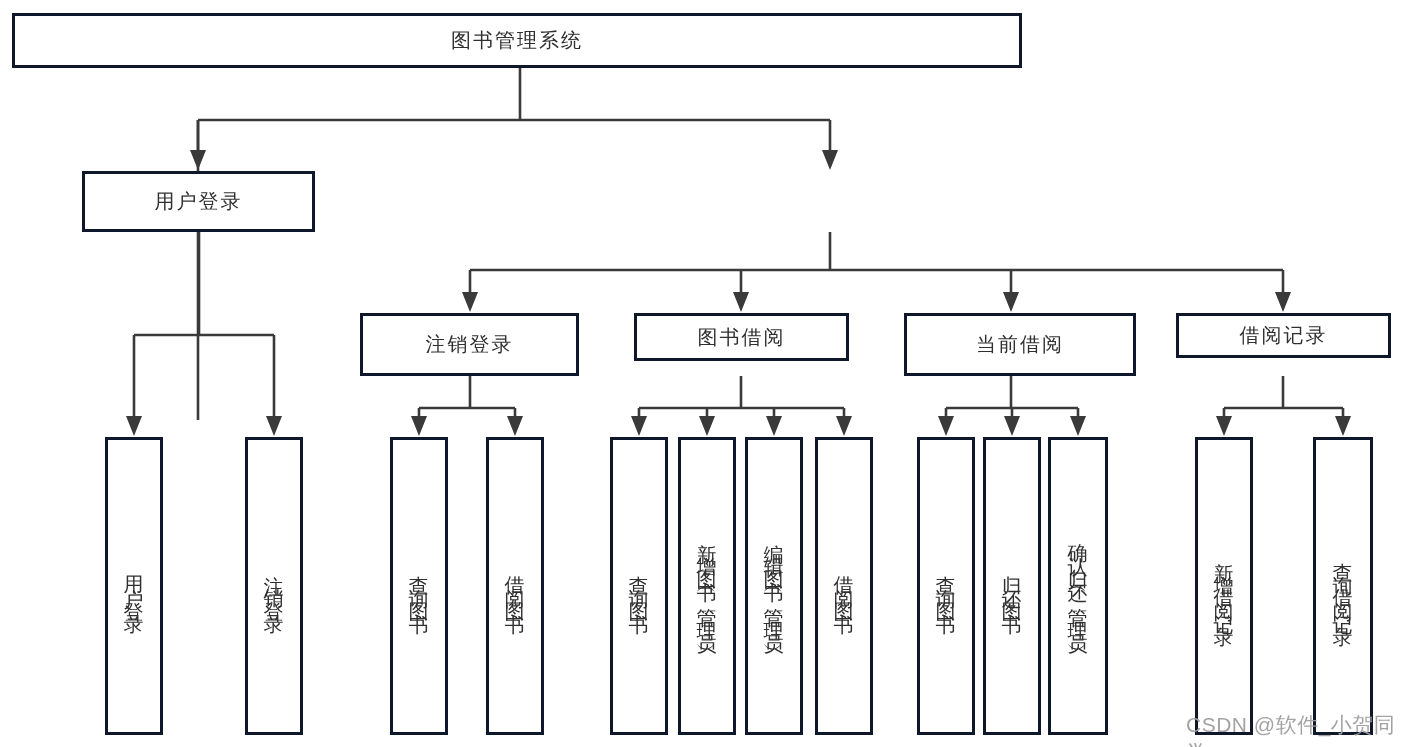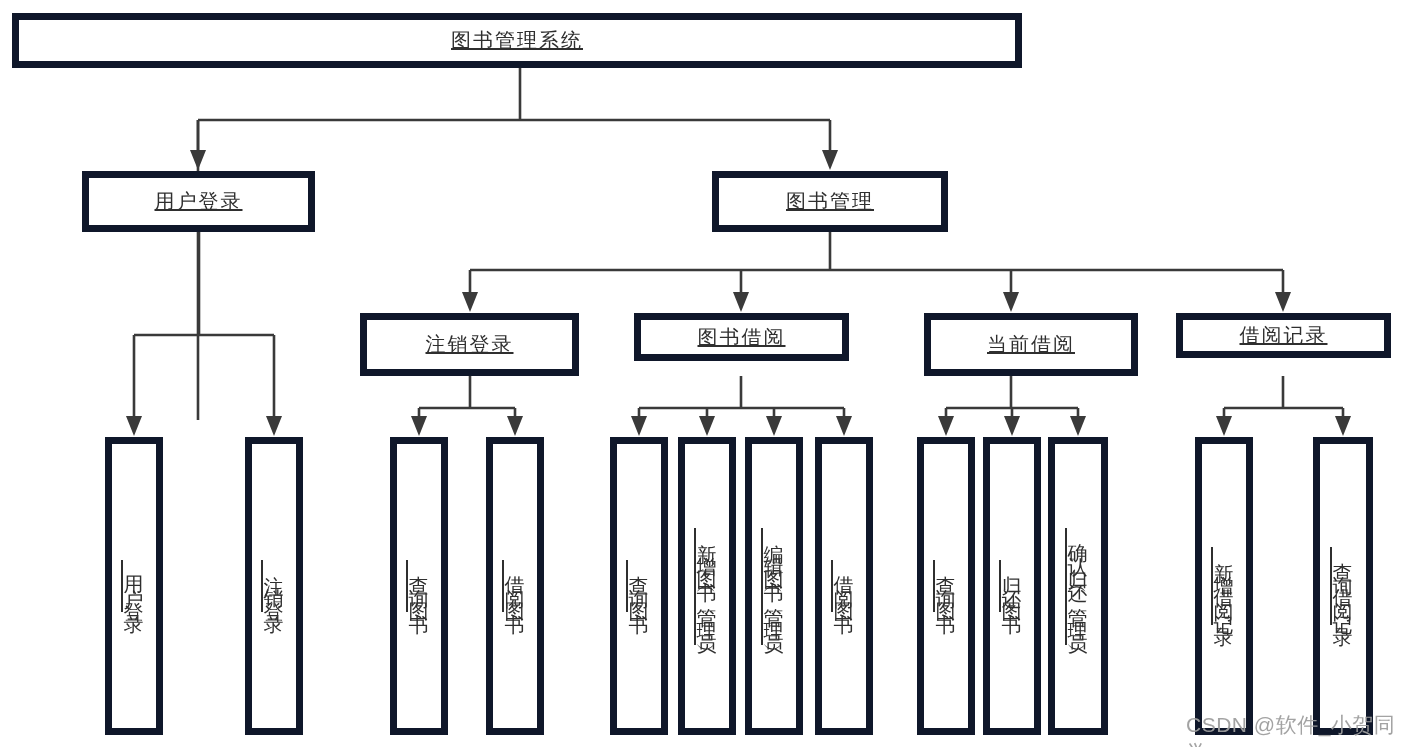--- a/index.html
+++ b/index.html
@@ -4,25 +4,24 @@
 <style>
   html,body { margin:0; padding:0; background:#ffffff; }
   .canvas {
     position:relative; width:1405px; height:747px; background:#ffffff;
     font-family:"Liberation Sans","DejaVu Sans",sans-serif;
     color:#2f2f2f; overflow:hidden;
   }
   svg.connectors { position:absolute; left:0; top:0; z-index:1; }
   .node {
     position:absolute; box-sizing:border-box;
-    border:7px solid #0f172a; background:#ffffff;
+    border:3px solid #0f172a; background:#ffffff;
     display:flex; align-items:center; justify-content:center;
     font-size:20px; letter-spacing:2px; z-index:2;
     white-space:nowrap;
-    text-decoration:underline;
   }
   .vnode {
     writing-mode:vertical-rl; text-orientation:mixed;
     letter-spacing:13px; line-height:1;
     top:437px; width:58px; height:298px;
   }
   .watermark {
     position:absolute; left:1186px; top:711px; z-index:5;
     font-size:21px; letter-spacing:0.5px;
     color:rgba(158,158,158,0.95);
@@ -72,25 +71,24 @@
       <polygon points="1004,416 1020,416 1012,436"></polygon>
       <polygon points="1070,416 1086,416 1078,436"></polygon>
       <polygon points="1216,416 1232,416 1224,436"></polygon>
       <polygon points="1335,416 1351,416 1343,436"></polygon>
     </g>
   </svg>
 
   <div class="node" style="left:12px;top:13px;width:1010px;height:55px">图书管理系统</div>
 
   <div class="node" style="left:82px;top:171px;width:233px;height:61px">用户登录</div>
-  <div class="node" style="left:712px;top:171px;width:236px;height:61px">图书管理</div>
 
   <div class="node" style="left:360px;top:313px;width:219px;height:63px">注销登录</div>
   <div class="node" style="left:634px;top:313px;width:215px;height:48px">图书借阅</div>
-  <div class="node" style="left:924px;top:313px;width:214px;height:63px">当前借阅</div>
+  <div class="node" style="left:904px;top:313px;width:232px;height:63px">当前借阅</div>
   <div class="node" style="left:1176px;top:313px;width:215px;height:45px">借阅记录</div>
 
   <div class="node vnode" style="left:105px">用户登录</div>
   <div class="node vnode" style="left:245px">注销登录</div>
 
   <div class="node vnode" style="left:390px">查询图书</div>
   <div class="node vnode" style="left:486px">借阅图书</div>
 
   <div class="node vnode" style="left:610px">查询图书</div>
   <div class="node vnode" style="left:678px">新增图书（管理员）</div>

